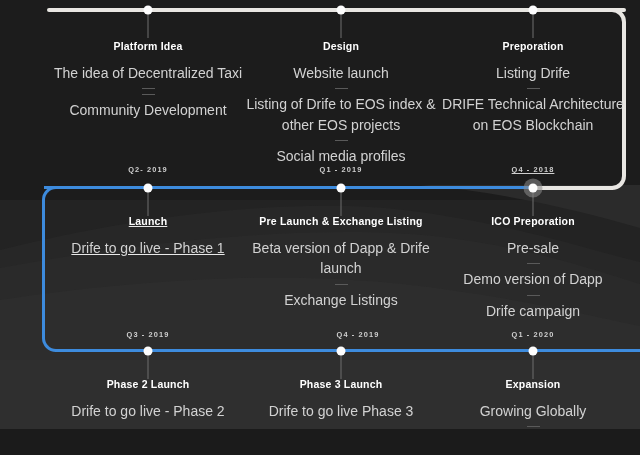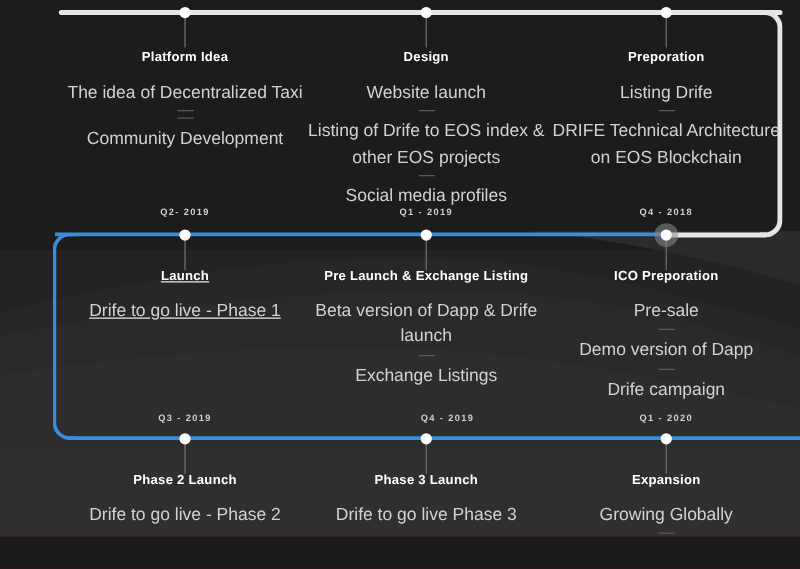--- a/index.html
+++ b/index.html
@@ -162,21 +162,21 @@
     <h3>Preporation</h3>
     <div class="items">
       <div class="item">Listing Drife</div>
       <div class="sep"></div>
       <div class="item">DRIFE Technical Architecture on EOS Blockchain</div>
     </div>
   </div>
 
   <div class="quarter" style="left:148px; top:165px;">Q2- 2019</div>
   <div class="quarter" style="left:341px; top:165px;">Q1 - 2019</div>
-  <div class="quarter" style="left:533px; top:165px;">Q4 - 2018</div>
+  <div class="quarter" style="left:533px; top:165px;text-decoration:underline;">Q4 - 2018</div>
 
   <div class="node" style="left:148px; top:188px;"></div>
   <div class="stem" style="left:148px; top:192px; height:24px;"></div>
   <div class="card" style="left:148px; top:215px;text-decoration:underline;">
     <h3>Launch</h3>
     <div class="items">
       <div class="item">Drife to go live - Phase 1</div>
     </div>
   </div>
 

